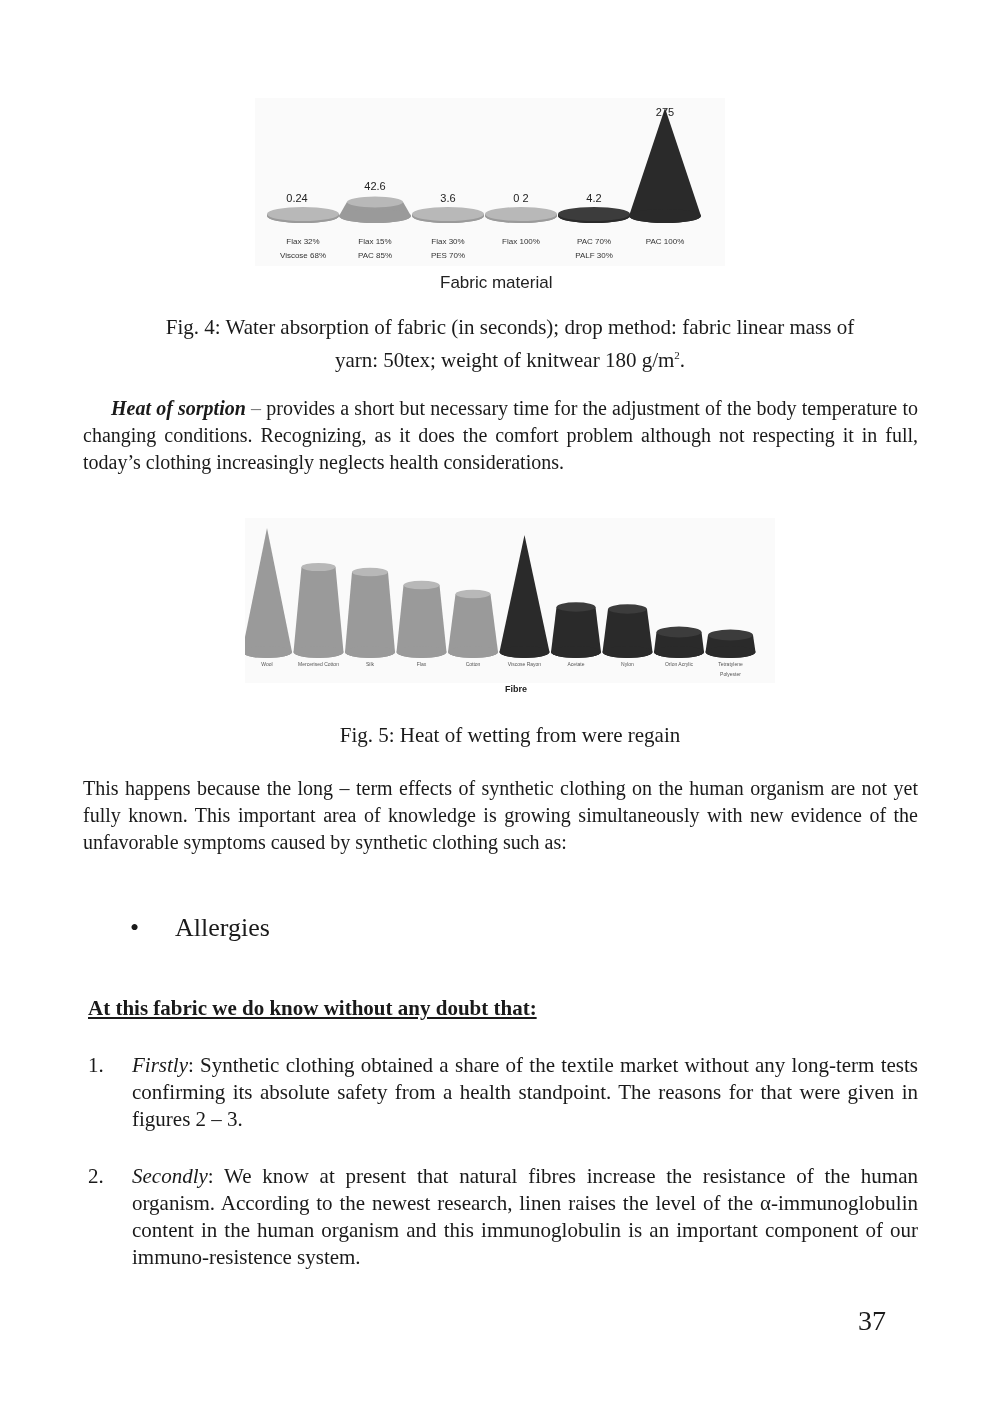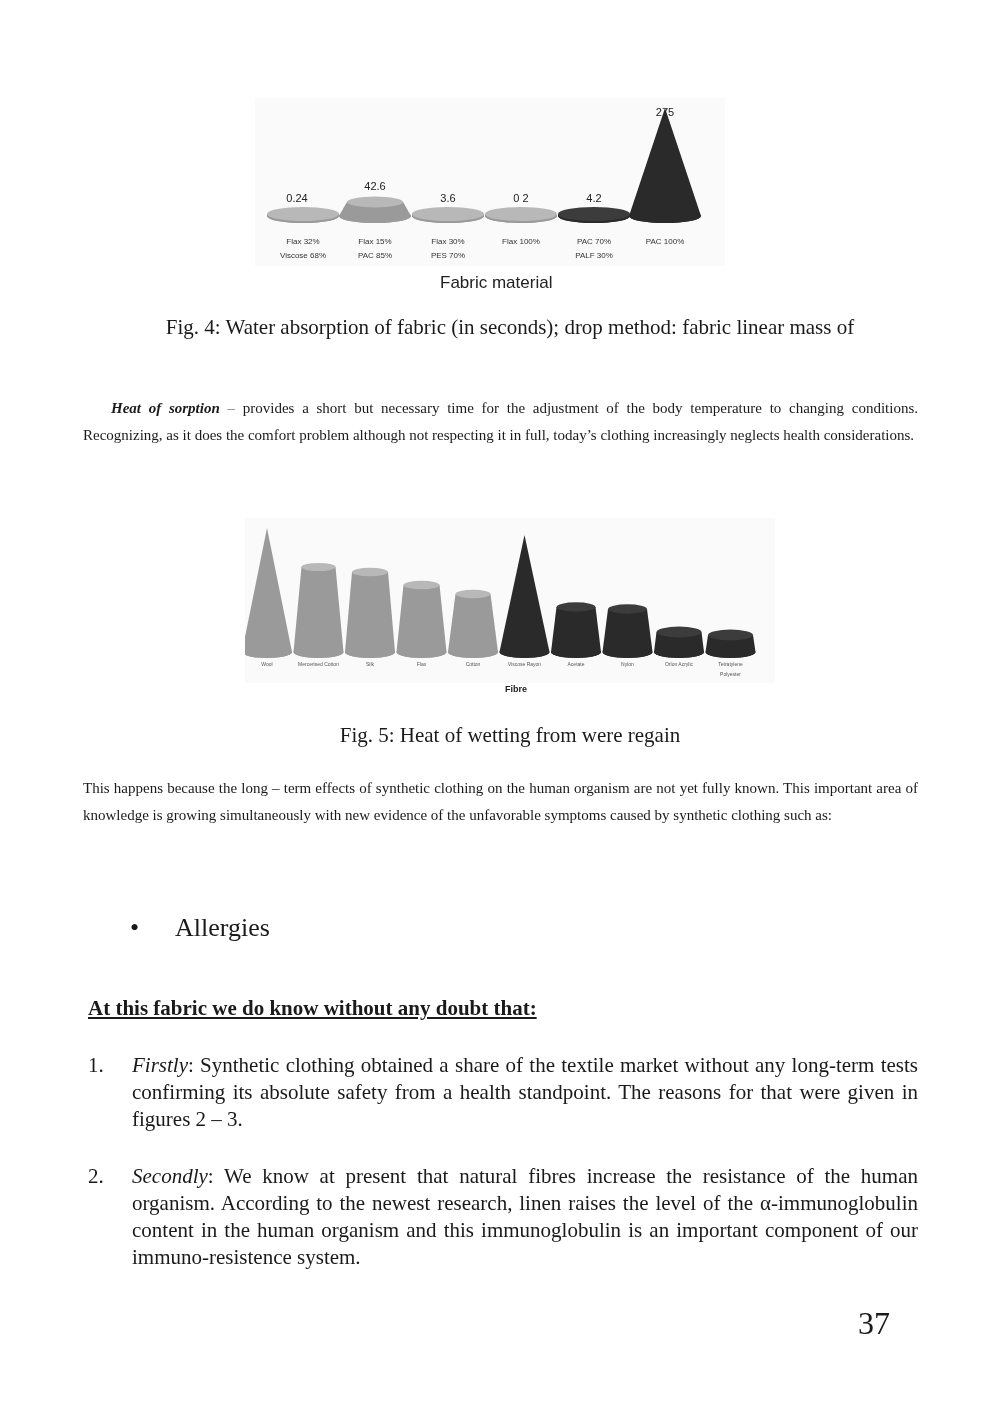--- a/index.html
+++ b/index.html
@@ -2,31 +2,31 @@
 <html><head>
 <meta charset="utf-8">
 <style>
   html, body { margin: 0; padding: 0; background: #ffffff; }
   body { width: 1000px; height: 1420px; position: relative; overflow: hidden;
          font-family: "Liberation Serif", "DejaVu Serif", serif; color: #1a1a1a; }
   .abs { position: absolute; }
   .fig-box { position: absolute; background: #fafafa; }
   .sans { font-family: "Liberation Sans", "DejaVu Sans", sans-serif; }
   .cap { position: absolute; left: 100px; width: 820px; text-align: center; font-size: 21px; line-height: 28px; }
-  .para { position: absolute; left: 83px; width: 835px; font-size: 15px; line-height: 27px; text-align: justify; }
+  .para { position: absolute; left: 83px; width: 835px; font-size: 20px; line-height: 27px; text-align: justify; }
   .para .lead { font-weight: bold; font-style: italic; }
   .bullets { position: absolute; left: 130px; font-size: 26px; line-height: 29px; margin: 0; padding: 0; list-style: none; }
   .bullets li { position: relative; padding-left: 45px; }
   .bullets li::before { content: "\2022"; position: absolute; left: 0; top: 0; }
   .heading { position: absolute; left: 88px; font-size: 21px; font-weight: bold; text-decoration: underline; }
   .numbered { position: absolute; left: 88px; width: 830px; font-size: 21px; line-height: 27px; }
   .numbered .num { position: absolute; left: 0; top: 0; }
   .numbered .body { margin-left: 44px; text-align: justify; }
   .numbered .kw { font-style: italic; }
-  .page-num { position: absolute; left: 858px; top: 1305px; font-size: 32px; }
+  .page-num { position: absolute; left: 858px; top: 1305px; font-size: 28px; }
   svg text { font-family: "Liberation Sans", "DejaVu Sans", sans-serif; }
 </style>
 </head>
 <body>
 
 <div class="fig-box" style="left:255px; top:98px; width:470px; height:168px;">
   <svg id="fig4-svg" width="470" height="168" viewBox="0 0 470 168">
       <g>
         <path d="M 12 118 L 12 116 L 84 116 L 84 118 A 36 7 0 0 1 12 118 Z" fill="#9a9a9a"></path>
         <ellipse cx="48" cy="118" rx="36" ry="7" fill="#9a9a9a"></ellipse>
@@ -71,20 +71,21 @@
         <ellipse cx="410" cy="118" rx="36" ry="7" fill="#2a2a2a"></ellipse>
       </g>
       <text x="410" y="18" text-anchor="middle" font-size="11" fill="#222">275</text>
       <text x="410" y="146" text-anchor="middle" font-size="8" fill="#333">PAC 100%</text>
     </svg>
 </div>
 <div class="abs sans" style="left:440px; top:273px; font-size:17px; color:#222;">Fabric material</div>
 
 <div class="cap" style="top:313px;">
   <div>Fig. 4: Water absorption of fabric (in seconds); drop method: fabric linear mass of</div>
+  <div><span>yarn: 50tex; weight of knitwear 180 g/m</span><sup style="font-size:11px;">2</sup><span>.</span></div>
 </div>
 
 <div class="para" style="top:395px; text-indent:28px;">
   <span class="lead">Heat of sorption</span><span style="color:#777;"> –  </span><span>provides  a short but necessary time for the adjustment of the body temperature to changing conditions.  Recognizing, as it does the comfort problem although not respecting it in  full, today’s clothing  increasingly neglects health considerations.</span>
 </div>
 
 <div class="fig-box" style="left:245px; top:518px; width:530px; height:165px;">
   <svg id="fig5-svg" width="530" height="165" viewBox="0 0 530 165">
       <g>
         <path d="M -3 134 L 22 10 L 22 10 L 47 134 A 25 6 0 0 1 -3 134 Z" fill="#9a9a9a"></path>

